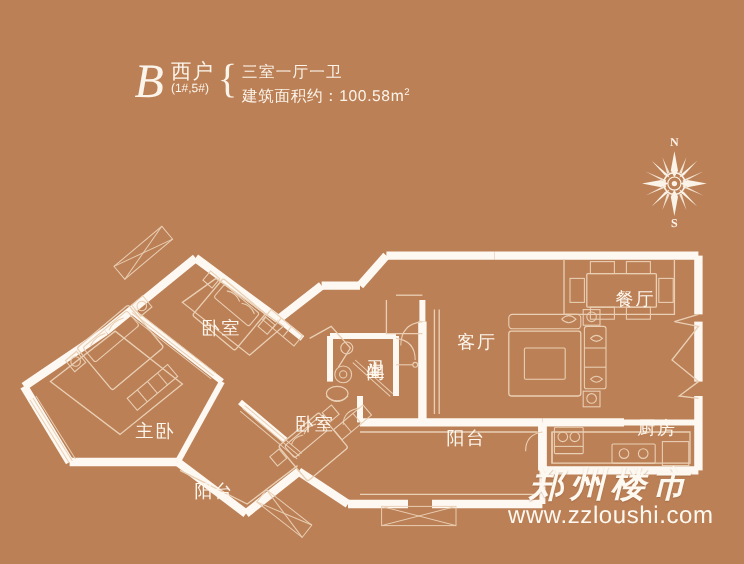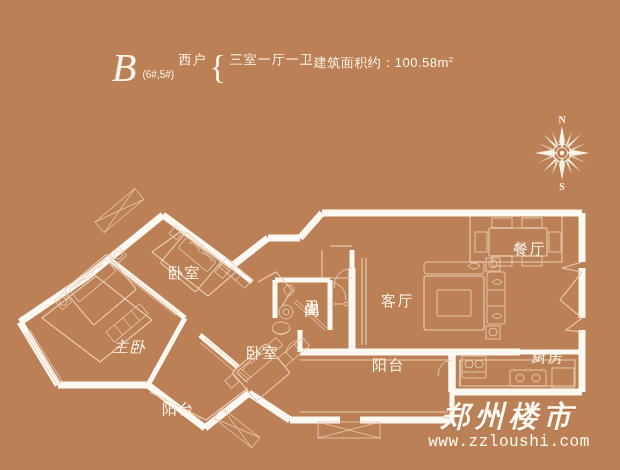--- a/index.html
+++ b/index.html
@@ -38,44 +38,43 @@
     margin-right: 6px;
     letter-spacing: 0px;
   }
   #unit-col {
     display: flex;
     flex-direction: column;
     margin-right: 2px;
     padding-top: 2px;
   }
   #unit-name {
-    font-size: 13px;
+    font-size: 17px;
     line-height: 19px;
     color: #fbf4ea;
     letter-spacing: 1px;
-    margin-left: 36px;
   }
   #unit-codes {
     font-size: 10px;
     line-height: 12px;
     color: #fbf4ea;
     letter-spacing: 0px;
   }
   #brace {
     font-family: "Liberation Serif", serif;
     font-size: 34px;
     line-height: 34px;
     color: #fbf4ea;
     margin: 0 4px 0 1px;
     padding-top: 2px;
     font-weight: 300;
   }
   #spec-col {
     display: flex;
-    flex-direction: row;
+    flex-direction: column;
     padding-top: 3px;
   }
   #spec-rooms {
     font-size: 13px;
     line-height: 17px;
     color: #fbf4ea;
     letter-spacing: 1px;
   }
   #spec-area {
     font-size: 13px;
@@ -125,52 +124,52 @@
   .room-label.vertical {
     writing-mode: vertical-rl;
     letter-spacing: 1px;
     line-height: 12px;
   }
 
   
   #watermark {
     position: absolute;
     left: 404px;
-    top: 400px;
+    top: 388px;
     width: 210px;
     text-align: center;
   }
   #wm-cn {
     font-family: "Liberation Serif", serif;
     font-size: 29px;
     font-style: italic;
     font-weight: bold;
     color: #fdf8f0;
     letter-spacing: 5px;
     line-height: 32px;
     text-shadow: 0 1px 1px rgba(120,70,35,.35);
   }
   #wm-url {
-    font-family: Liberation Mono, monospace;
-    font-size: 16px;
+    font-family: Liberation Sans, sans-serif;
+    font-size: 20px;
     color: #fdf8f0;
     letter-spacing: 0.5px;
     line-height: 20px;
   }
 </style>
 </head>
 <body>
 
 <div id="root">
 
   <div id="header">
     <div id="letter-b">B</div>
     <div id="unit-col">
       <div id="unit-name">西户</div>
-      <div id="unit-codes">(6#,5#)</div>
+      <div id="unit-codes">(1#,5#)</div>
     </div>
     <div id="brace">{</div>
     <div id="spec-col">
       <div id="spec-rooms">三室一厅一卫</div>
       <div id="spec-area"><span>建筑面积约：100.58m</span><sup>2</sup></div>
     </div>
   </div>
 
   <div id="compass">
     <div class="cn">N</div>
@@ -439,25 +438,25 @@
       <g>
         <path class="thin2" d="M352 268 q-18 2 -18 20"></path>
         <path class="thin2" d="M330 282 q16 2 16 18"></path>
         <path class="thin2" d="M452 360 q-14 2 -14 16"></path>
         <path class="thin2" d="M300 340 q-14 2 -14 14"></path>
       </g>
     </g>
   </svg>
 
   <div class="room-label" style="left:168px; top:264px;">卧室</div>
-  <div class="room-label" style="left:113px; top:338px;font-style:italic;">主卧</div>
+  <div class="room-label" style="left:113px; top:350px;">主卧</div>
   <div class="room-label" style="left:162px; top:400px;">阳台</div>
   <div class="room-label" style="left:246px; top:344px;">卧室</div>
   <div class="room-label vertical" style="left:306px; top:288px;">卫生间</div>
-  <div class="room-label" style="left:381px; top:292px;">客厅</div>
+  <div class="room-label" style="left:381px; top:276px;">客厅</div>
   <div class="room-label" style="left:372px; top:356px;">阳台</div>
   <div class="room-label" style="left:513px; top:240px;">餐厅</div>
   <div class="room-label" style="left:512px; top:348px;margin-left:19px;">厨房</div>
 
   <div id="watermark">
     <div id="wm-cn">郑州楼市</div>
     <div id="wm-url">www.zzloushi.com</div>
   </div>
 
 </div>

